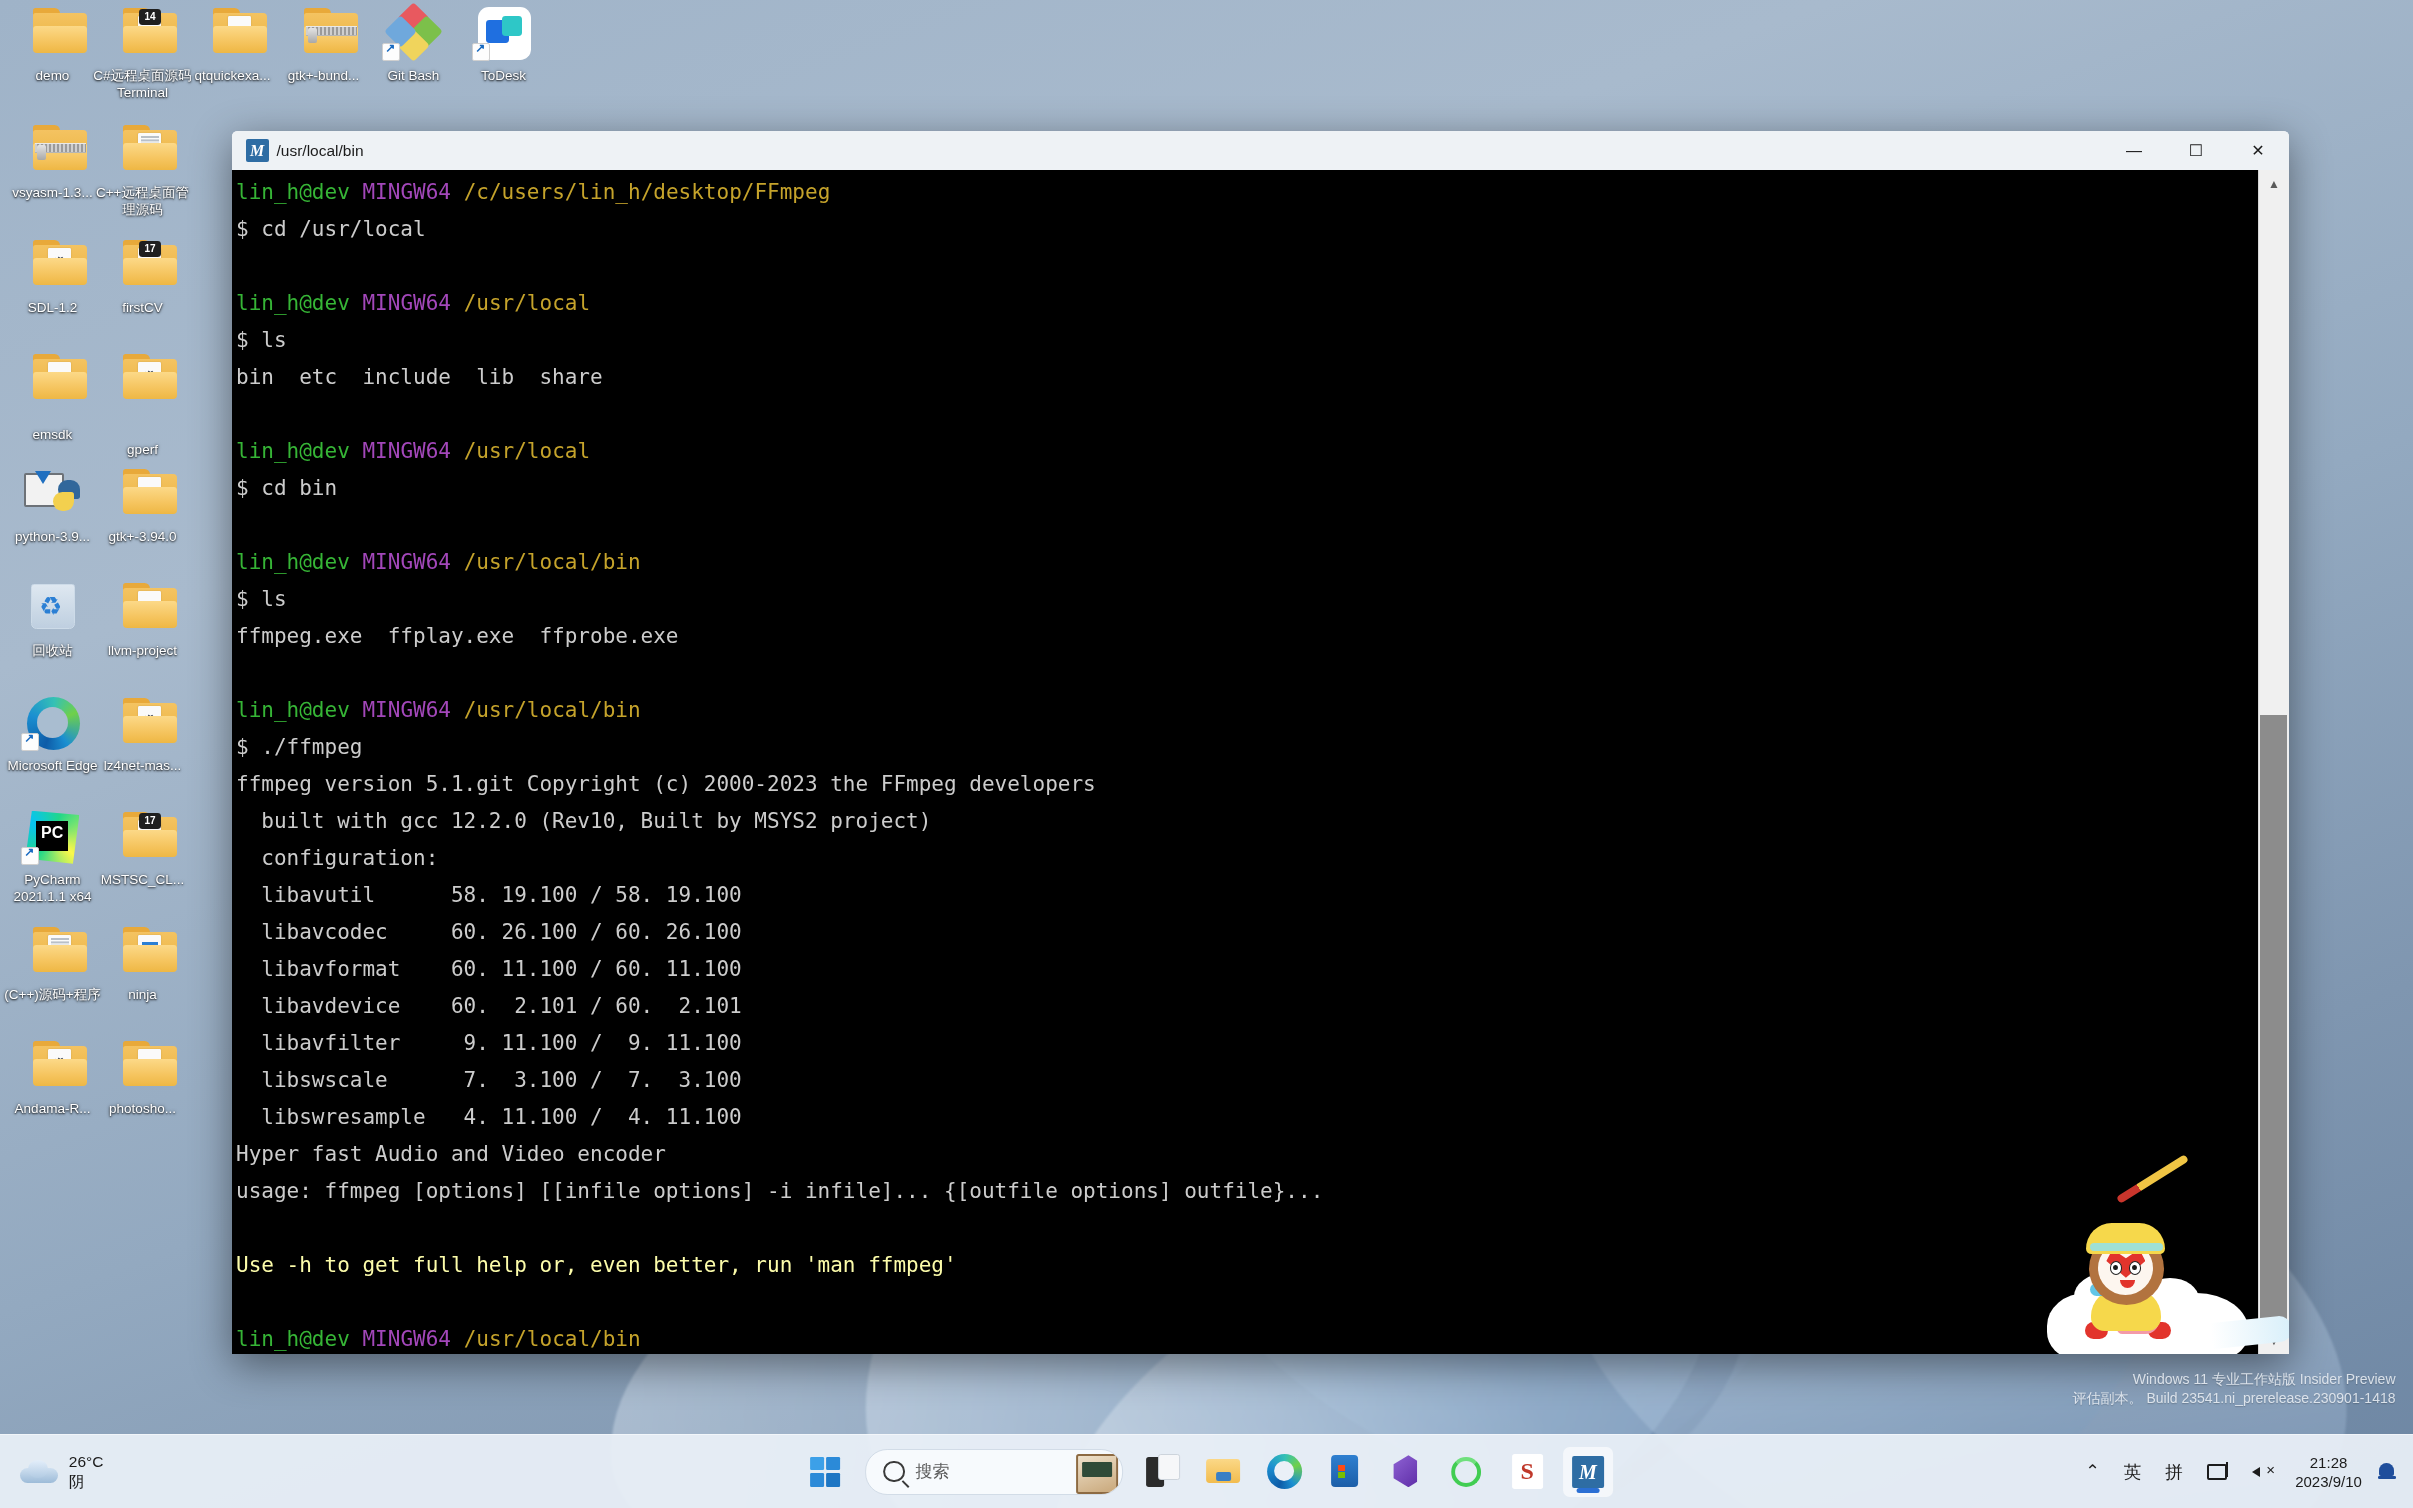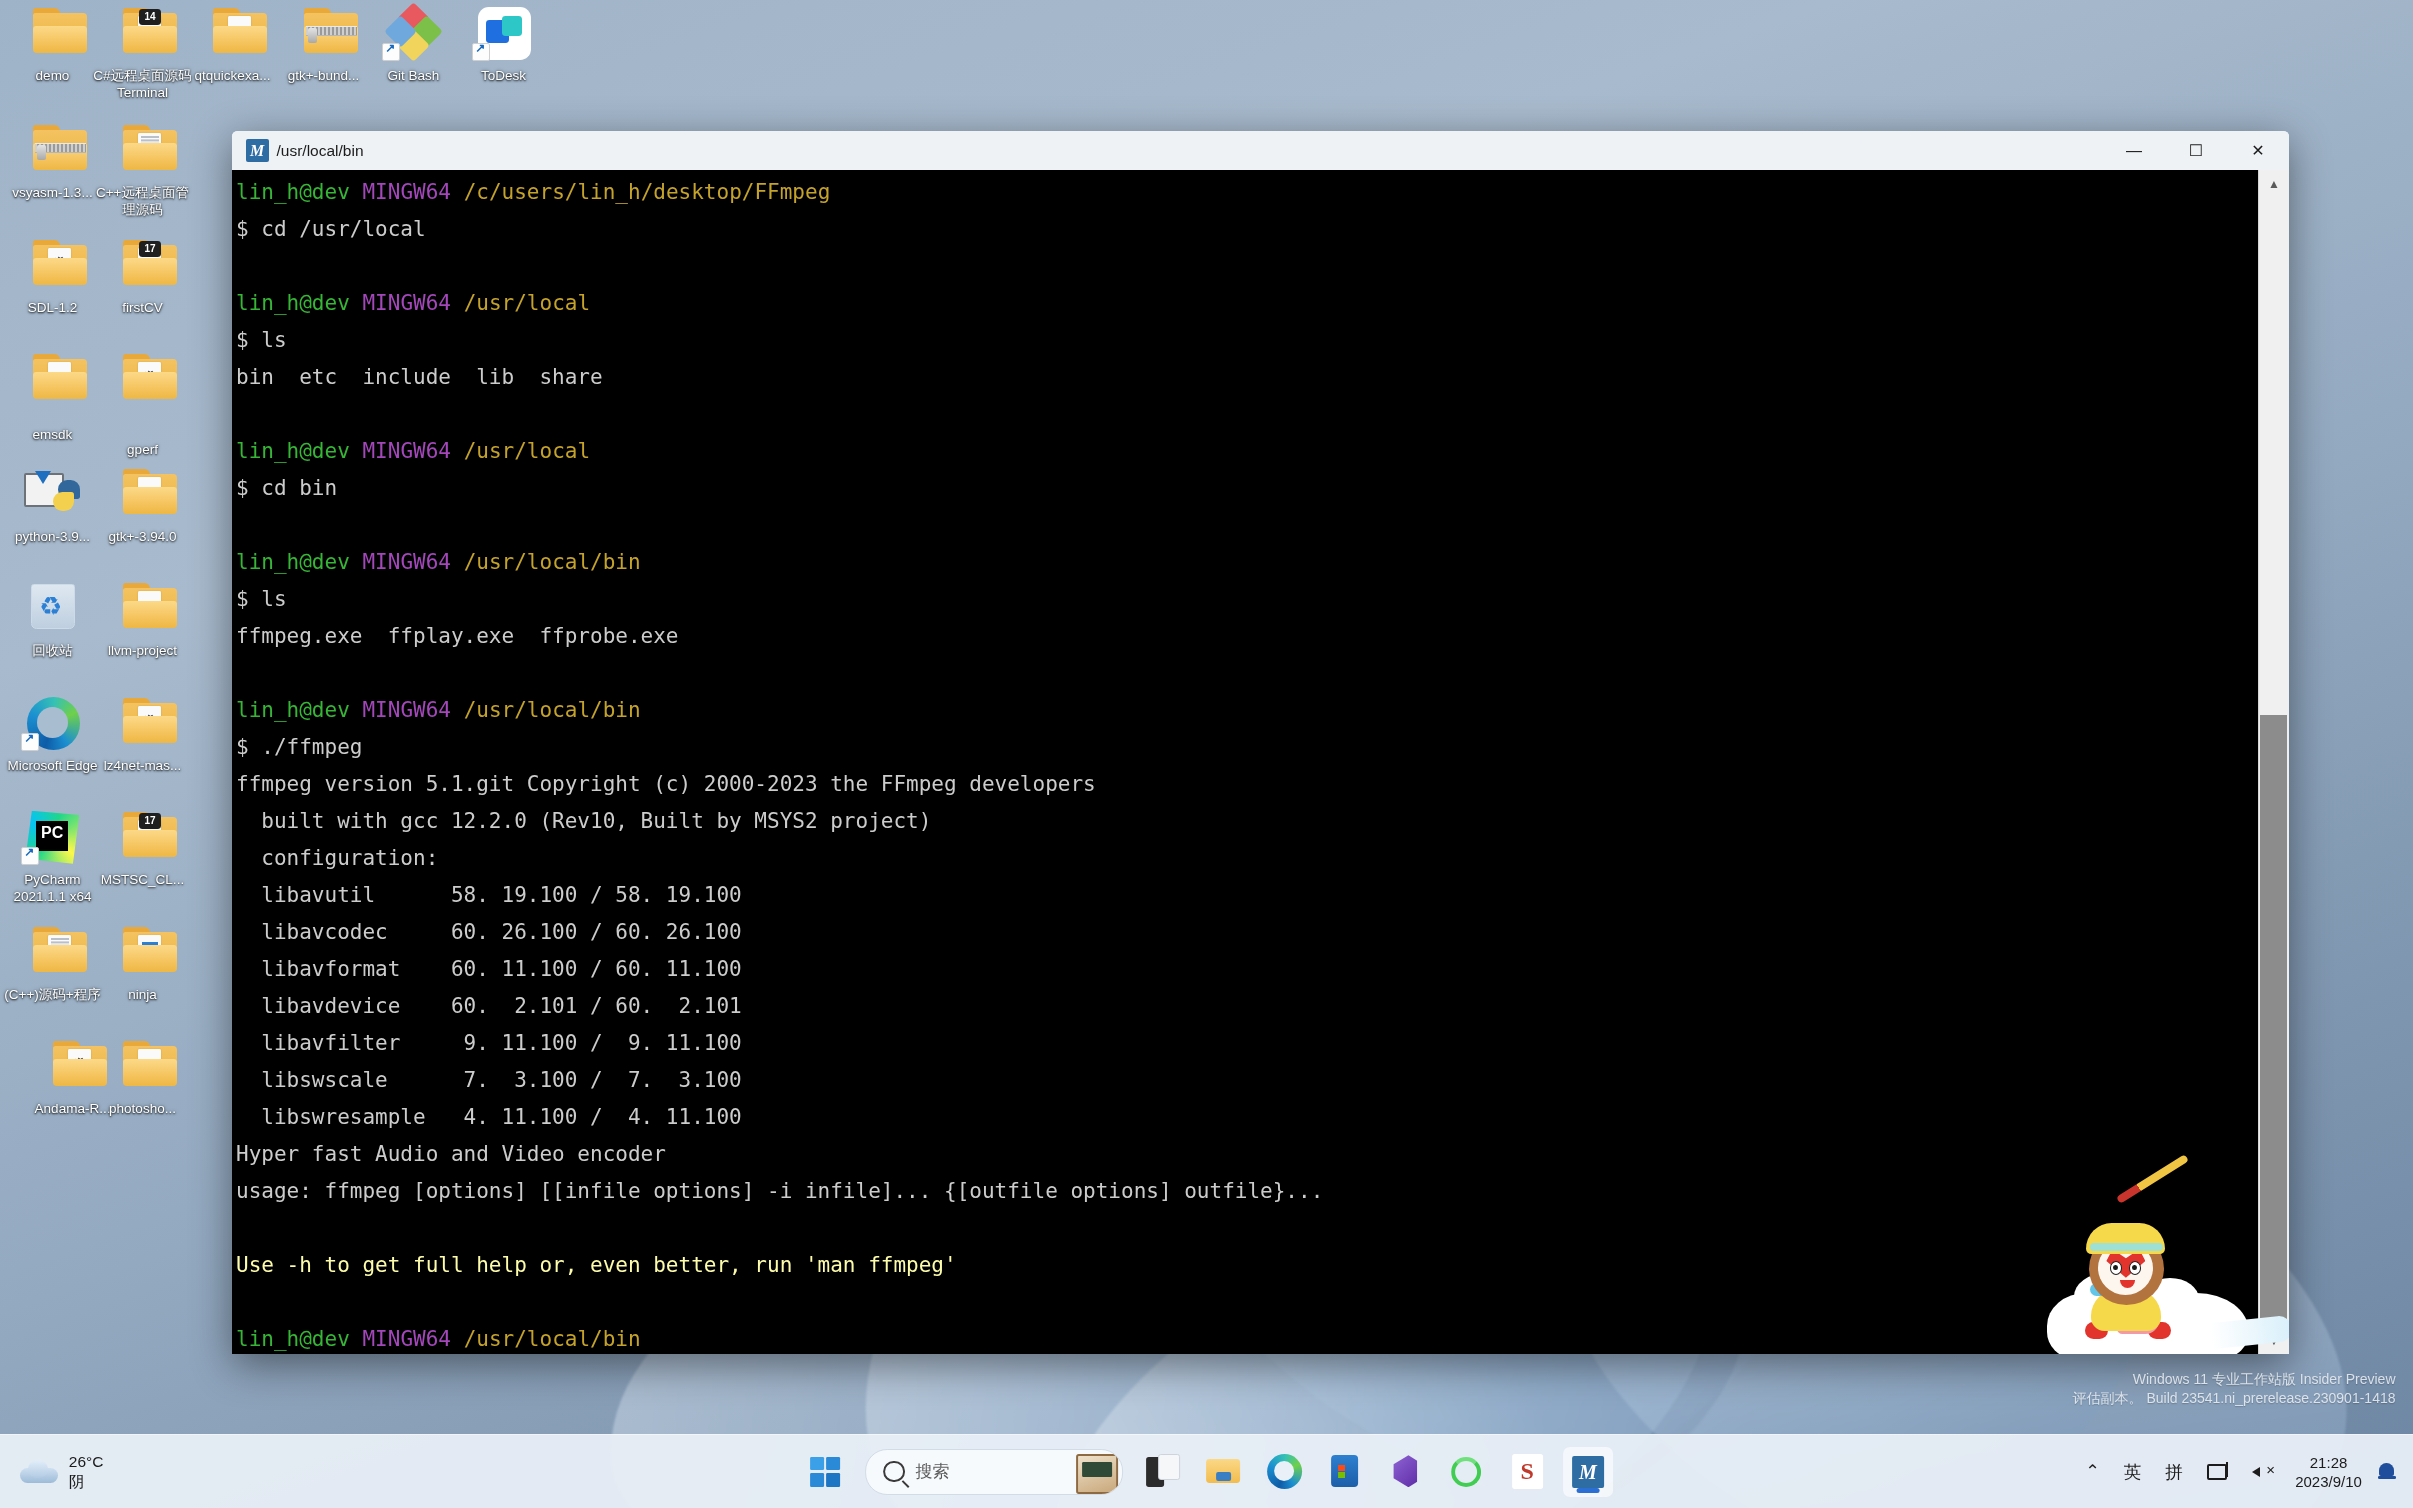--- a/index.html
+++ b/index.html
@@ -576,21 +576,21 @@
       <div class="glyph">
         <div class="folder">
           <div class="tab"></div>
           <div class="back"></div>
           <div class="paper blue"></div>
           <div class="front"></div>
         </div>
       </div>
       <div class="dlabel">ninja</div>
     </div>
-    <div class="dicon" style="left: 0px; top: 1037px; padding-left: 20px;">
+    <div class="dicon" style="left: 0px; top: 1037px;">
       <div class="glyph">
         <div class="folder">
           <div class="tab"></div>
           <div class="back"></div>
           <div class="paper gear"></div>
           <div class="front"></div>
         </div>
       </div>
       <div class="dlabel">Andama-R...</div>
     </div>

